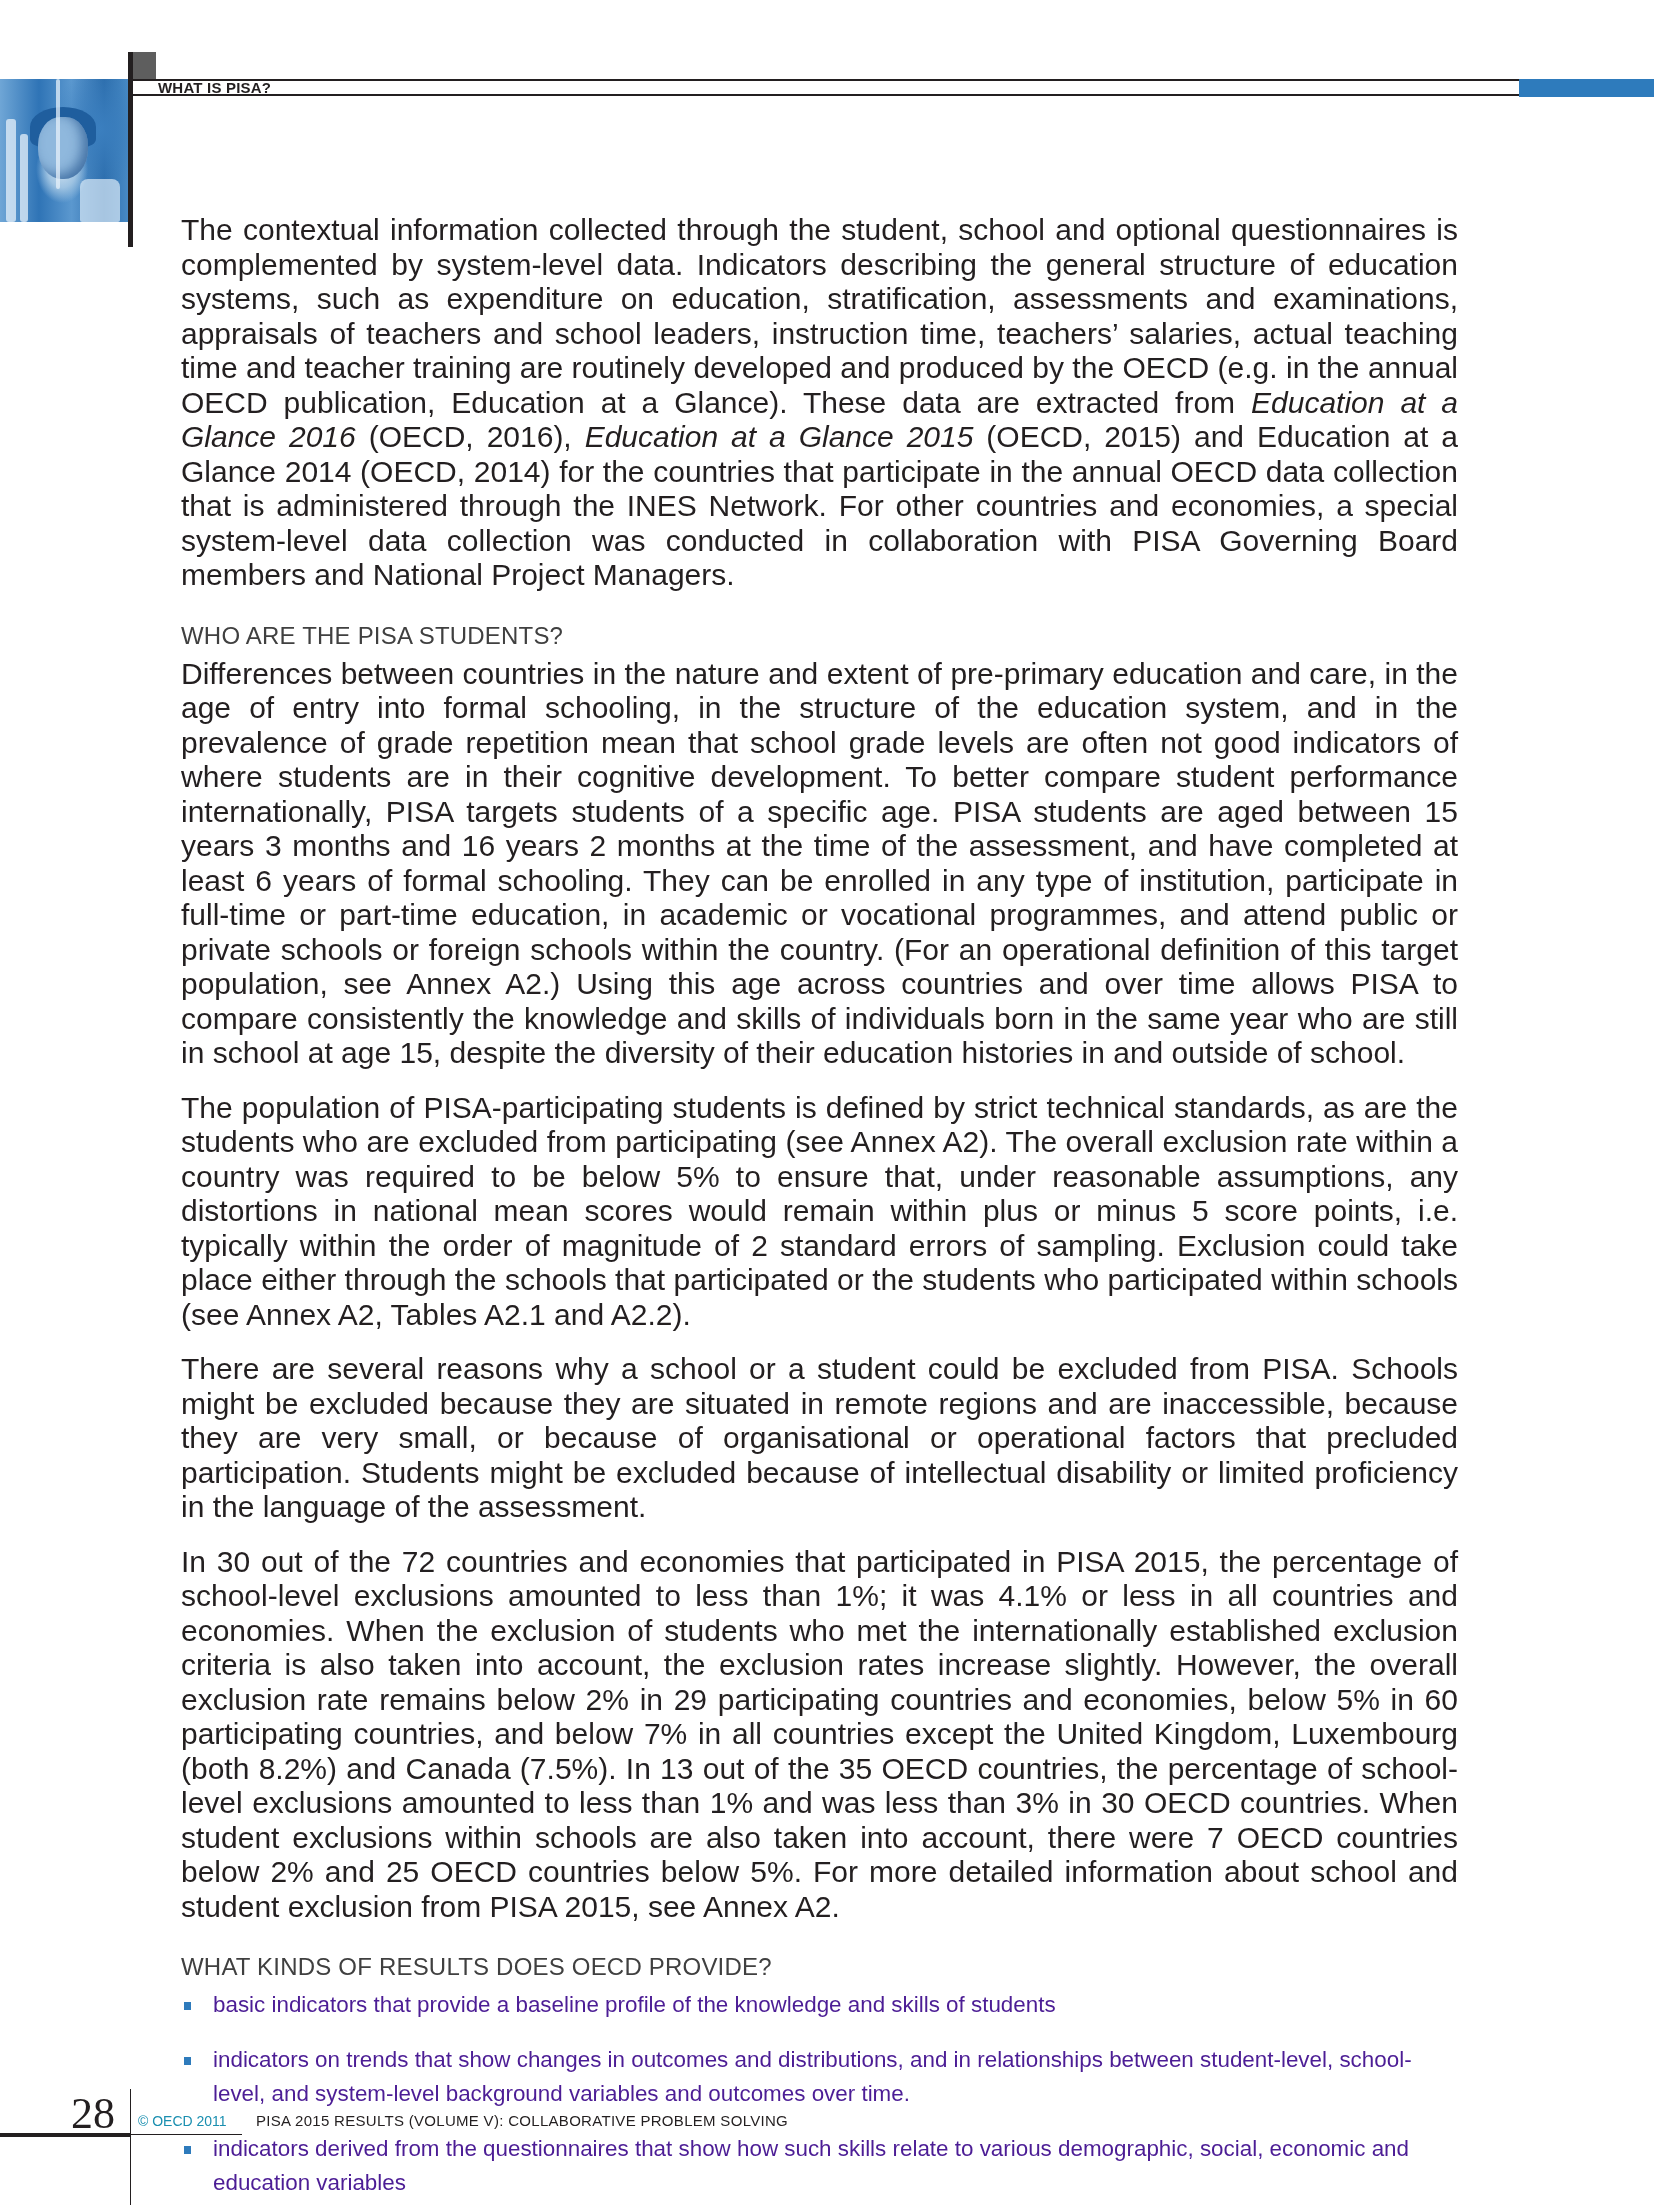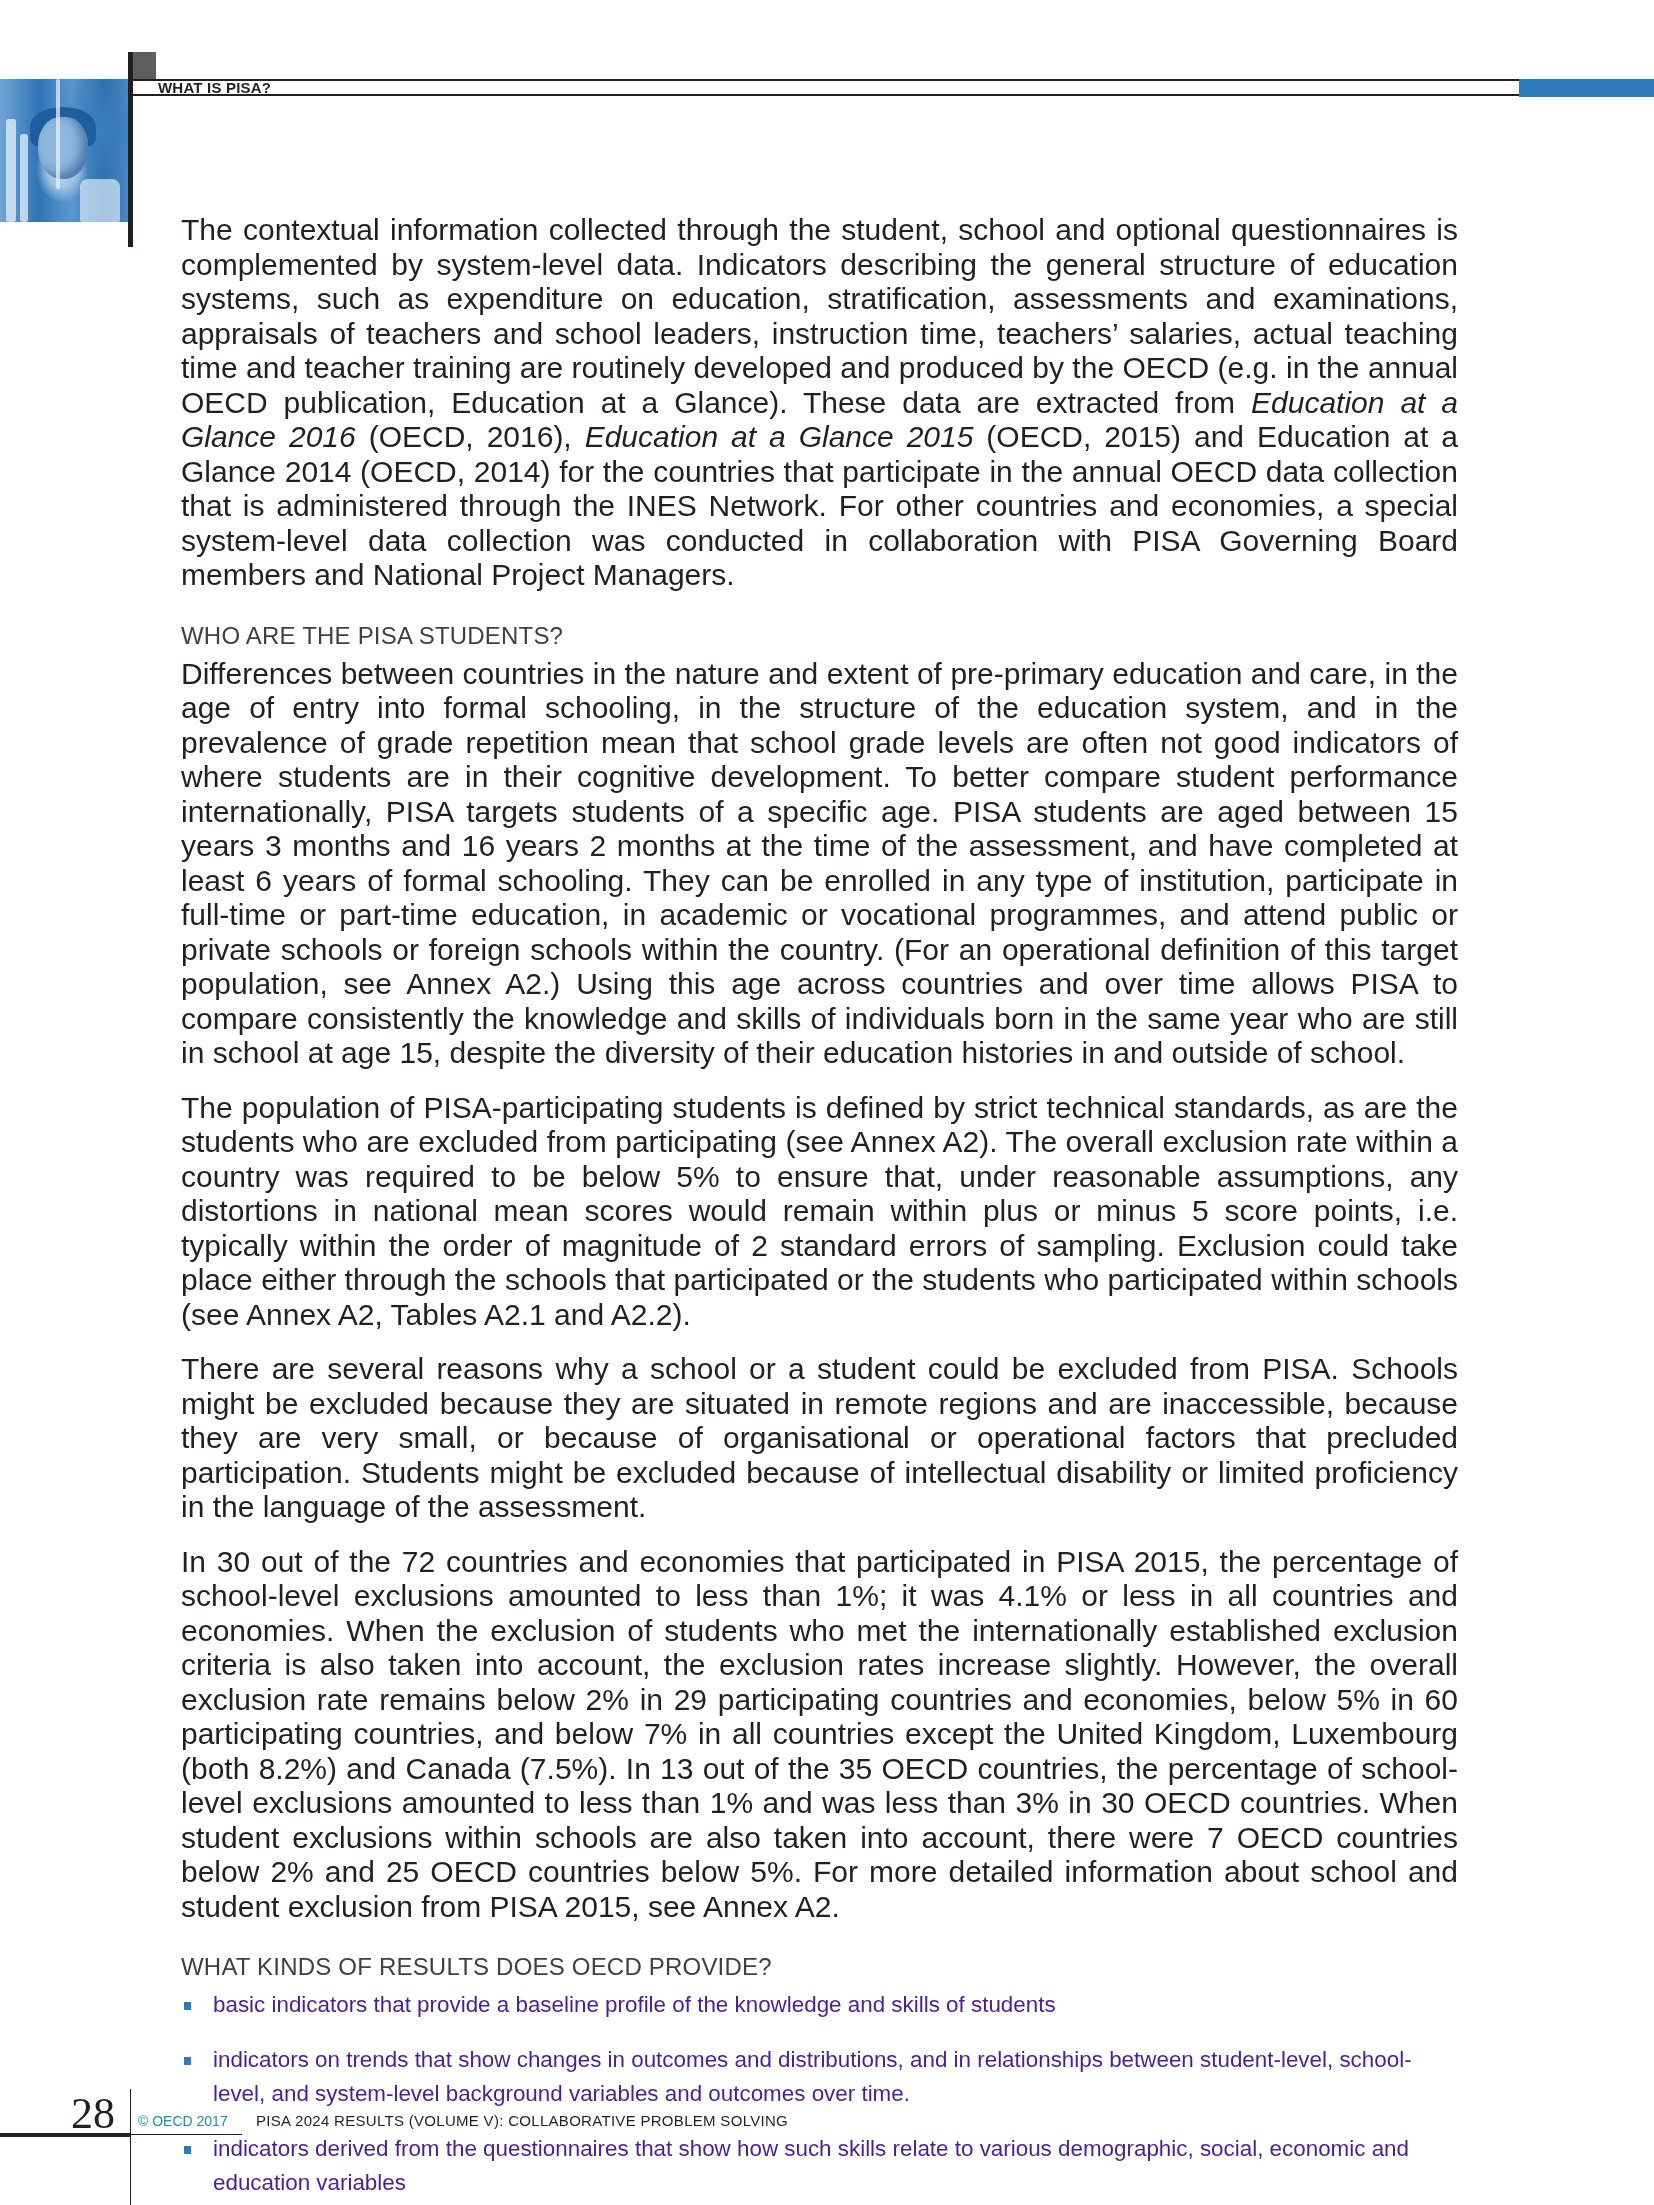--- a/index.html
+++ b/index.html
@@ -241,14 +241,14 @@
       <span class="bullet"></span>
       <span>indicators derived from the questionnaires that show how such skills relate to various demographic, social, economic and education variables</span>
     </li>
   </ul>
 </div>
 
 <div class="footer-vline"></div>
 <div class="footer-page-rule"></div>
 <div class="footer-rule"></div>
 <div class="page-number">28</div>
-<div class="footer-copyright">© OECD 2017</div>
-<div class="footer-title">PISA 2024 RESULTS (VOLUME V): COLLABORATIVE PROBLEM SOLVING</div>
+<div class="footer-copyright">© OECD 2011</div>
+<div class="footer-title">PISA 2015 RESULTS (VOLUME V): COLLABORATIVE PROBLEM SOLVING</div>
 
 </body></html>

